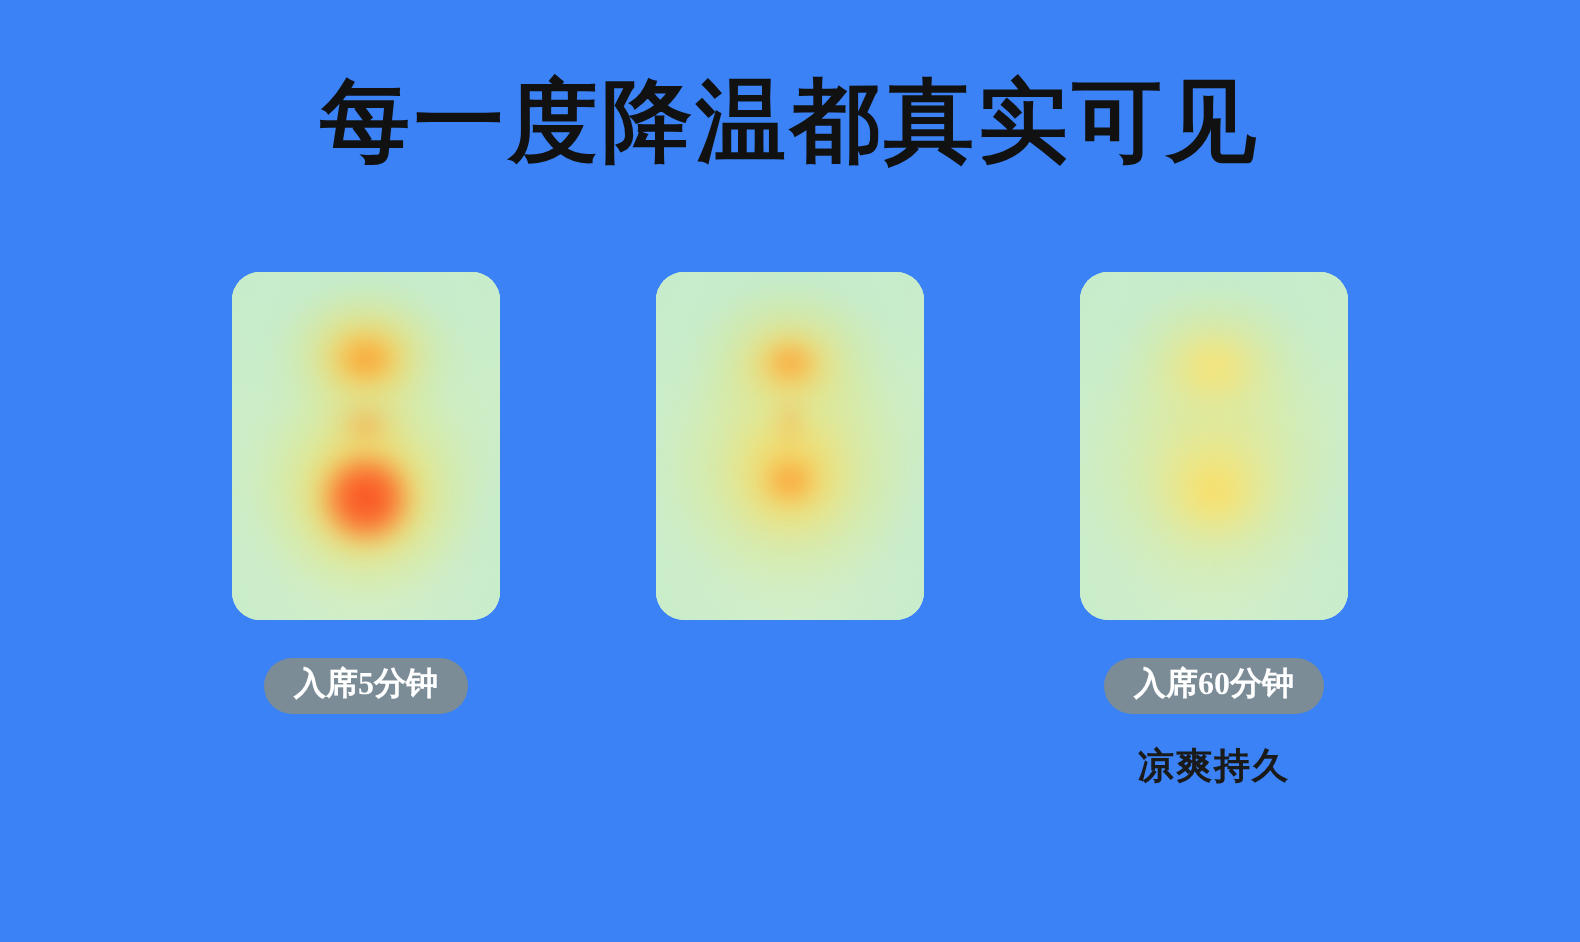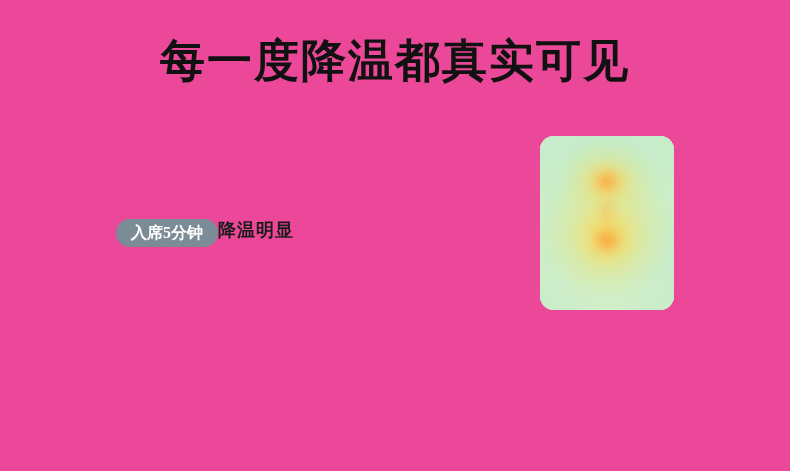--- a/index.html
+++ b/index.html
@@ -11,21 +11,21 @@
     height: 471px;
     background: #ffffff;
     font-family: "Liberation Serif", "DejaVu Serif", serif;
     overflow: hidden;
   }
 
   .page {
     position: relative;
     width: 790px;
     height: 471px;
-    background: #ec4899;
+    background: #3b82f6;
   }
 
   
   .title {
     position: absolute;
     top: 36px;
     left: 0;
     width: 790px;
     text-align: center;
     font-family: "Liberation Serif", "DejaVu Serif", serif;
@@ -43,21 +43,21 @@
     top: 136px;
     left: 116px;
     width: 558px;
     display: flex;
     justify-content: space-between;
   }
 
   .card-col {
     width: 134px;
     display: flex;
-    flex-direction: row;
+    flex-direction: column;
     align-items: center;
   }
 
   .thermal {
     position: relative;
     width: 134px;
     height: 174px;
     border-radius: 14px;
     overflow: hidden;
     background: #c8ecca;
@@ -183,28 +183,38 @@
 
     <div class="card-col">
       <div class="thermal">
         <div class="layer base-field"></div>
         <div class="layer heat1-halo"></div>
         <div class="layer heat1-warm"></div>
         <div class="layer heat1-core"></div>
         <div class="layer edge-fade"></div>
       </div>
       <div class="badge">入席5分钟</div>
-      <div class="caption">降温明显</div>
     </div>
 
     <div class="card-col">
       <div class="thermal">
         <div class="layer base-field"></div>
         <div class="layer heat2-halo"></div>
         <div class="layer heat2-warm"></div>
         <div class="layer heat2-core"></div>
         <div class="layer edge-fade"></div>
       </div>
     </div>
 
+    <div class="card-col">
+      <div class="thermal">
+        <div class="layer base-field"></div>
+        <div class="layer heat3-halo"></div>
+        <div class="layer heat3-warm"></div>
+        <div class="layer heat3-core"></div>
+        <div class="layer edge-fade"></div>
+      </div>
+      <div class="badge">入席60分钟</div>
+      <div class="caption">凉爽持久</div>
+    </div>
 
   </div>
 </div>
 
 </body></html>

